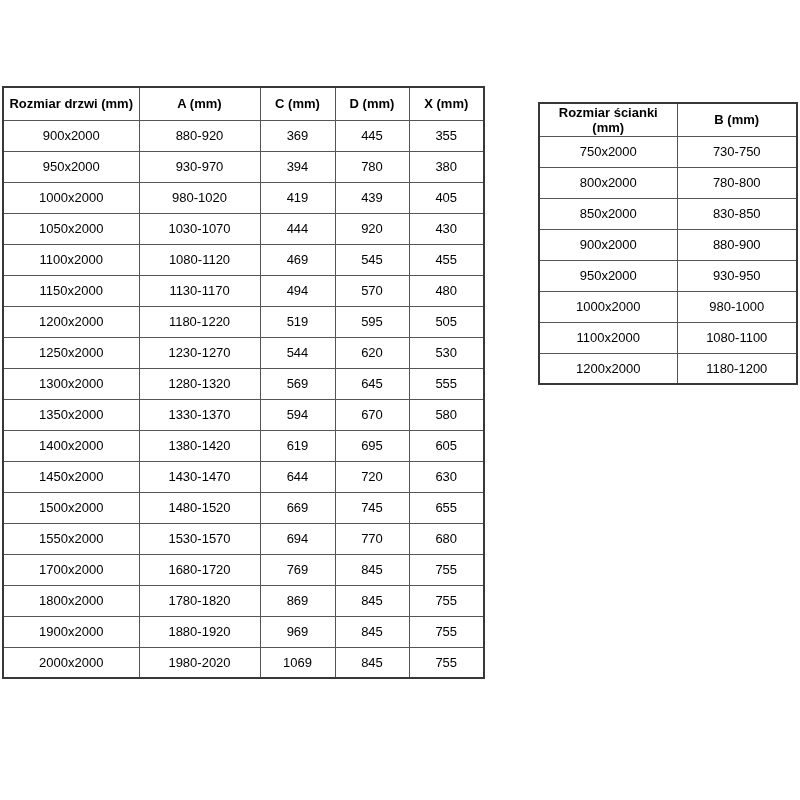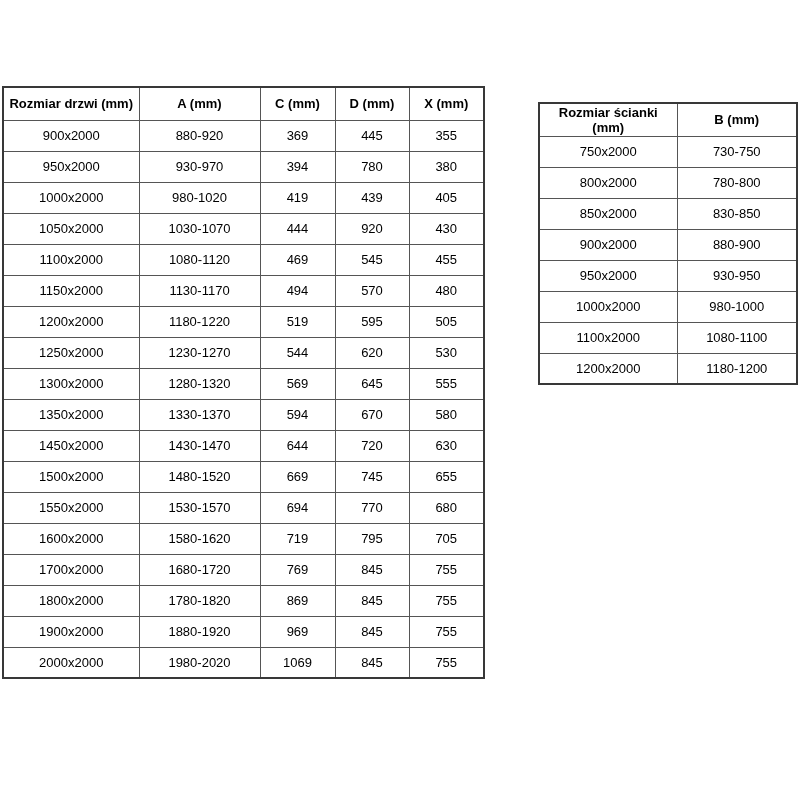--- a/index.html
+++ b/index.html
@@ -138,46 +138,46 @@
           <td>555</td>
         </tr>
         <tr>
           <td>1350x2000</td>
           <td>1330-1370</td>
           <td>594</td>
           <td>670</td>
           <td>580</td>
         </tr>
         <tr>
+          <td>1400x2000</td>
+          <td>1380-1420</td>
+          <td>619</td>
+          <td>695</td>
+          <td>605</td>
+        </tr>
+        <tr>
           <td>1450x2000</td>
           <td>1430-1470</td>
           <td>644</td>
           <td>720</td>
           <td>630</td>
         </tr>
         <tr>
           <td>1500x2000</td>
           <td>1480-1520</td>
           <td>669</td>
           <td>745</td>
           <td>655</td>
         </tr>
         <tr>
           <td>1550x2000</td>
           <td>1530-1570</td>
           <td>694</td>
           <td>770</td>
           <td>680</td>
-        </tr>
-        <tr>
-          <td>1600x2000</td>
-          <td>1580-1620</td>
-          <td>719</td>
-          <td>795</td>
-          <td>705</td>
         </tr>
         <tr>
           <td>1700x2000</td>
           <td>1680-1720</td>
           <td>769</td>
           <td>845</td>
           <td>755</td>
         </tr>
         <tr>
           <td>1800x2000</td>

